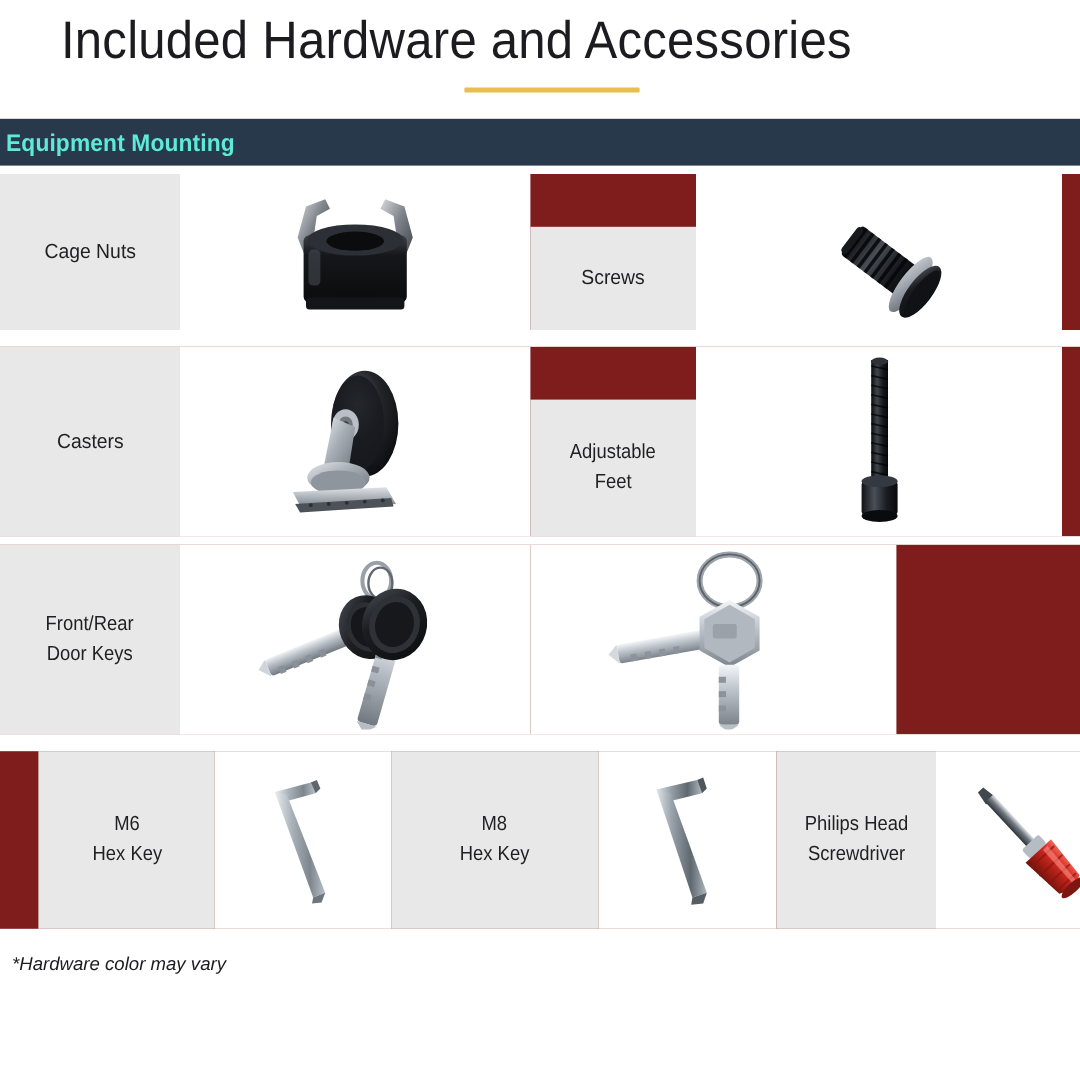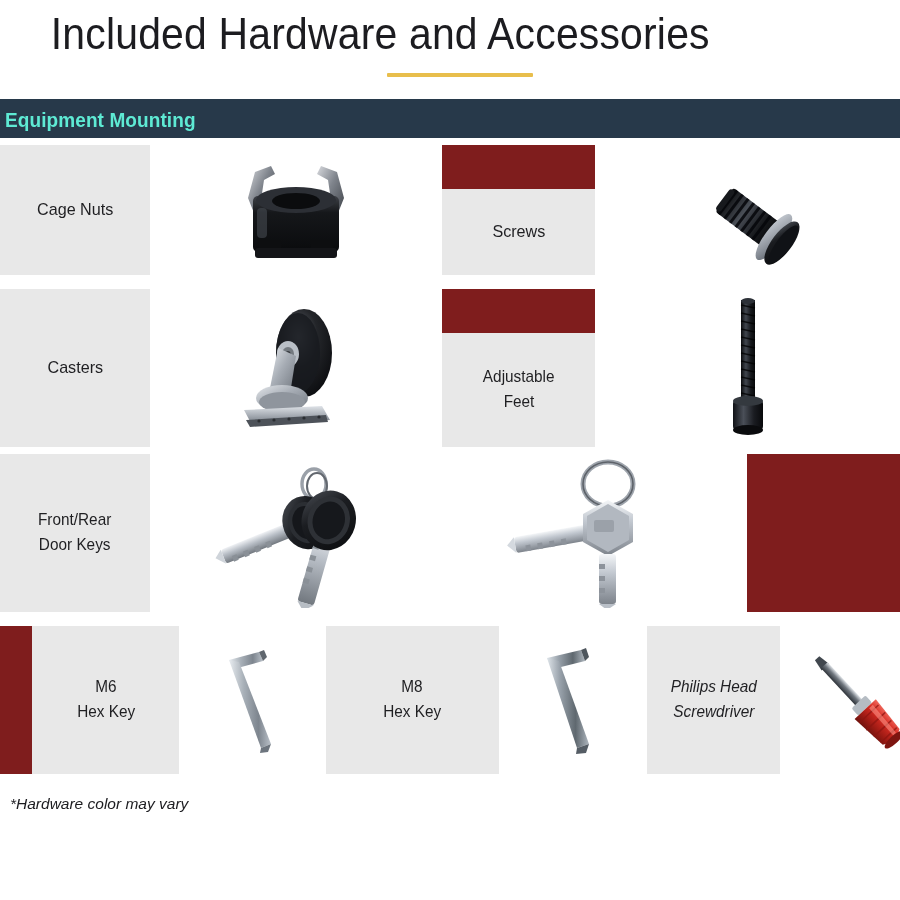--- a/index.html
+++ b/index.html
@@ -99,29 +99,29 @@
   
   .row-gap {
     height: 7px;
     background: #ffffff;
     width: 900px;
   }
 
   
   .row.hw .c1 { width: 150px; }
   .row.hw .c2 { width: 292px; }
-  .row.hw .c3 { width: 153px; margin-top: 44px; }
+  .row.hw .c3 { width: 138px; margin-top: 44px; }
   .row.hw .c4 { width: 305px; }
 
   
   .row.tools .t1 { width: 148px; }
   .row.tools .t2 { width: 147px; }
   .row.tools .t3 { width: 174px; }
   .row.tools .t4 { width: 149px; }
-  .row.tools .t5 { width: 133px; font-style: italic; }
+  .row.tools .t5 { width: 133px; }
   .row.tools .t6 { width: 153px; }
 
   .h130 { height: 130px; }
   .h158 { height: 158px; }
   .h148 { height: 148px; padding-left: 32px; }
 
   
   .footnotes {
     padding: 18px 0 0 10px;
     font-size: 15.5px;

